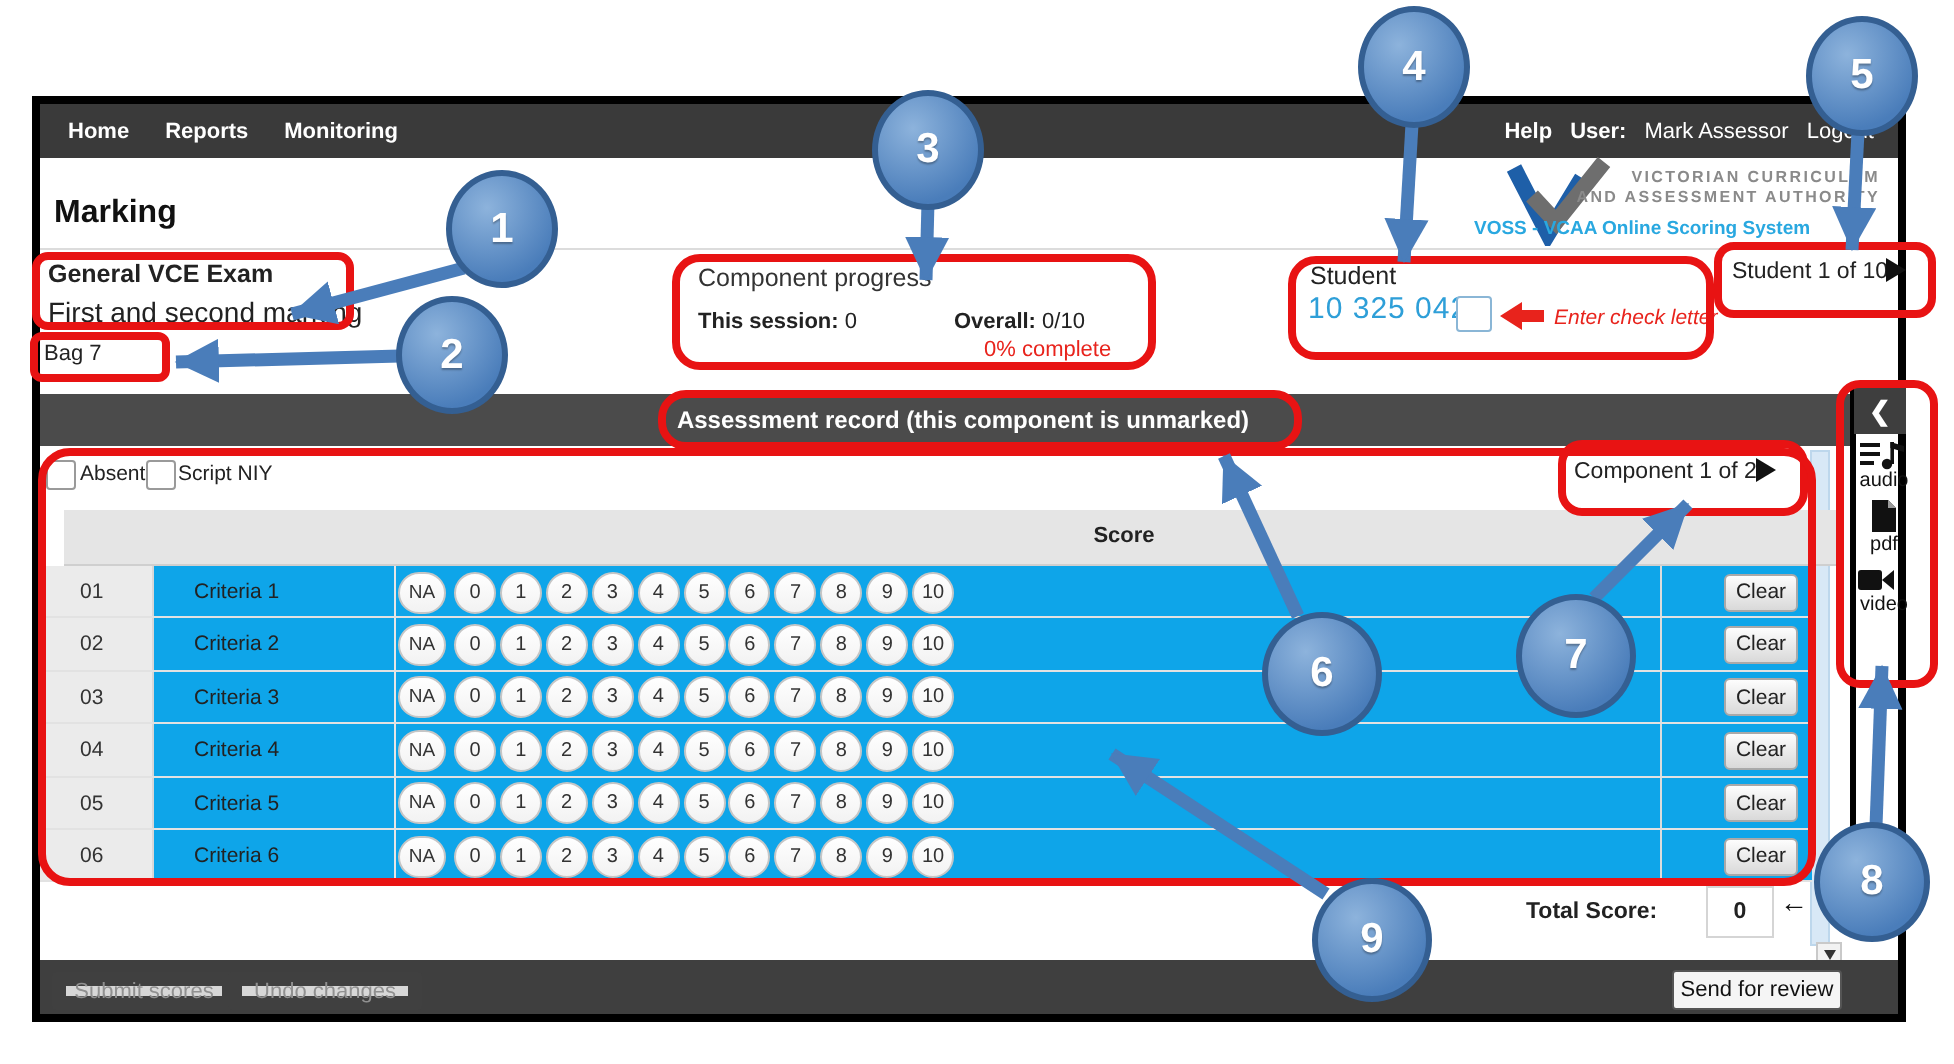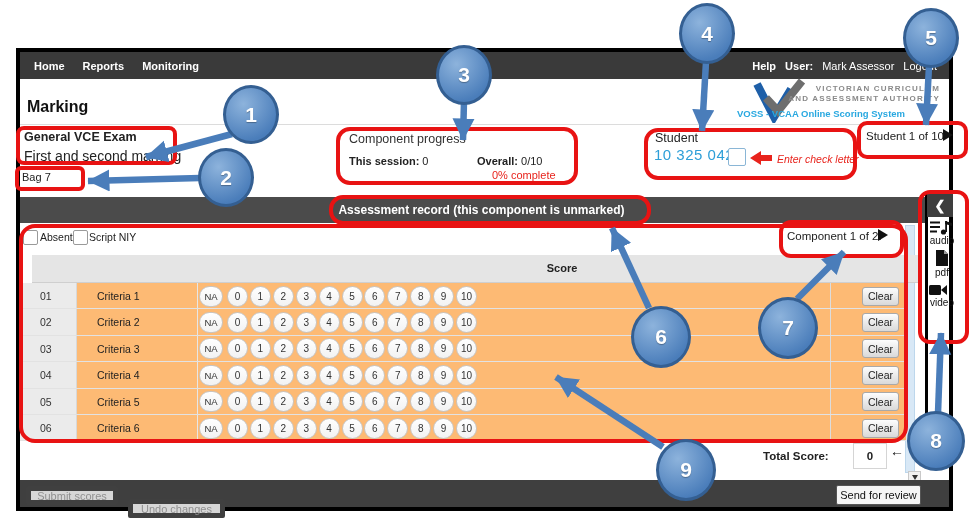--- a/index.html
+++ b/index.html
@@ -46,21 +46,21 @@
   #cb-absent{left:23px;top:230px;}
   #lbl-absent{left:40px;top:231px;font-size:10.5px;z-index:10;}
   #cb-script{left:73px;top:230px;}
   #lbl-script{left:89px;top:231px;font-size:10.5px;z-index:10;}
   #component-nav{left:787px;top:230px;font-size:11.5px;z-index:10;cursor:pointer;}
   #component-nav-arrow{left:878px;top:229px;z-index:10;cursor:pointer;}
   
   #score-header{left:20px;top:255px;width:886px;height:28px;background:#e5e5e5;border-bottom:1px solid #cfcfcf;box-sizing:border-box;z-index:9;margin-left:12px;}
   #score-header span{position:absolute;left:480px;top:7px;width:100px;text-align:center;font-size:11px;font-weight:bold;color:#222;}
   #rows{left:20px;top:283px;width:886px;height:159px;z-index:9;}
-  .row{position:absolute;left:0;width:886px;height:26.4px;border-bottom:1px solid #e2e2e2;background:#fdba74;box-sizing:border-box;padding-left:15px;}
+  .row{position:absolute;left:0;width:886px;height:26.4px;border-bottom:1px solid #e2e2e2;background:#0ea5e9;box-sizing:border-box;padding-left:15px;}
   .numcol{position:absolute;left:0;top:0;width:57px;height:100%;background:#ebebeb;border-right:1px solid #d8d8d8;box-sizing:border-box;}
   .numtxt{position:absolute;left:20px;top:7px;font-size:10.5px;color:#333;}
   .critlbl{position:absolute;left:77px;top:7px;font-size:10.5px;color:#222;}
   .vline{position:absolute;top:0;width:1px;height:100%;background:#e6e6e6;}
   .scorebtn{position:absolute;top:2.5px;width:21px;height:21px;border:1px solid #c6c6c6;border-radius:50%;
             background:linear-gradient(#ffffff,#f2f2f2);font-size:10px;color:#333;display:flex;align-items:center;justify-content:center;
             box-sizing:border-box;cursor:pointer;}
   .nabtn{position:absolute;left:179px;top:2.5px;width:24px;height:21px;border:1px solid #c6c6c6;border-radius:11px;
          background:linear-gradient(#ffffff,#f2f2f2);font-size:9.5px;color:#333;display:flex;align-items:center;justify-content:center;
          box-sizing:border-box;cursor:pointer;}
@@ -77,24 +77,24 @@
                display:flex;align-items:center;justify-content:center;}
   #scroll-down i{width:0;height:0;border-left:3.5px solid transparent;border-right:3.5px solid transparent;border-top:5px solid #333;}
   #scroll-left{left:890px;top:443px;font-size:14px;color:#111;z-index:10;}
   #blackline{left:925px;top:193px;width:3px;height:267px;background:#000;z-index:9;}
   #collapse-btn{left:927px;top:193px;width:26px;height:24px;background:#3e3e3e;color:#fff;font-size:13px;font-weight:bold;
                 display:flex;align-items:center;justify-content:center;z-index:11;cursor:pointer;}
   .panel-icon{z-index:11;cursor:pointer;}
   .panel-label{position:absolute;left:922px;width:40px;text-align:center;font-size:10px;color:#111;z-index:11;}
   
   #footer{left:20px;top:480px;width:929px;height:27px;background:#3f3f3f;z-index:10;}
-  .gbtn{position:absolute;top:486px;height:19px;background:#d7d7d7;border:5px solid #404040;border-radius:2px;color:#909090;
+  .gbtn{position:absolute;top:486px;height:19px;background:#d7d7d7;border:7px solid #404040;border-radius:2px;color:#909090;
         font-size:11px;display:flex;align-items:center;justify-content:center;box-sizing:border-box;z-index:11;cursor:default;}
   #btn-submit{left:26px;width:92px;}
-  #btn-undo{left:128px;width:97px;margin-top:13px;}
+  #btn-undo{left:114px;width:97px;}
   #btn-send{position:absolute;left:836px;top:485px;width:85px;height:20px;background:#f5f5f5;border:1px solid #555;border-radius:2px;
             color:#111;font-size:11px;display:flex;align-items:center;justify-content:center;box-sizing:border-box;z-index:11;cursor:pointer;}
   
   .redbox{position:absolute;border:4px solid #e81313;background:transparent;pointer-events:none;z-index:50;box-sizing:border-box;}
   
   .bubble{position:absolute;border:3px solid #345f92;border-radius:50%;
           background:radial-gradient(circle at 35% 30%, #8db3dc, #4a7dba 75%);
           color:#fff;font-weight:bold;font-size:21px;display:flex;align-items:center;justify-content:center;
           box-sizing:border-box;z-index:60;pointer-events:none;text-shadow:0 1px 1px rgba(0,0,0,.3);}
   #arrows{left:0;top:0;width:977px;height:532px;pointer-events:none;z-index:55;}

